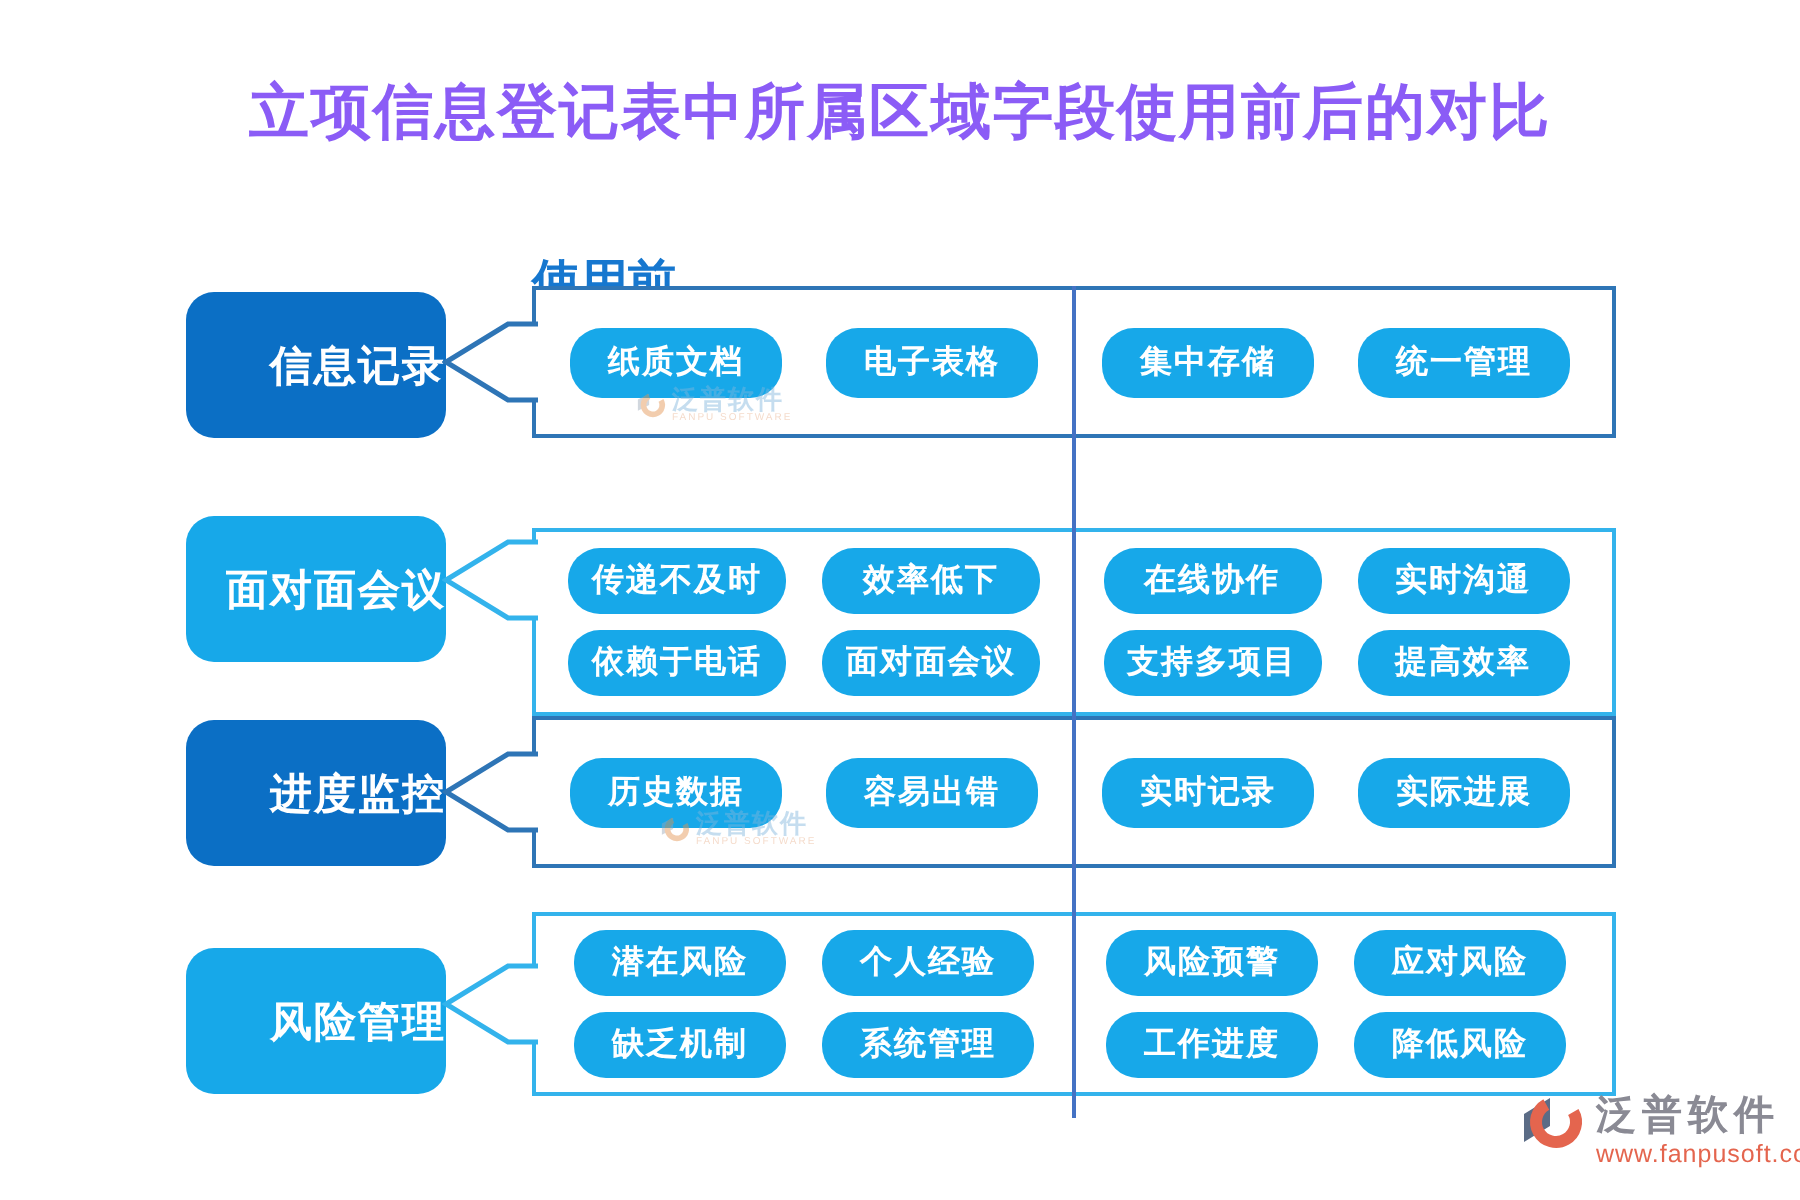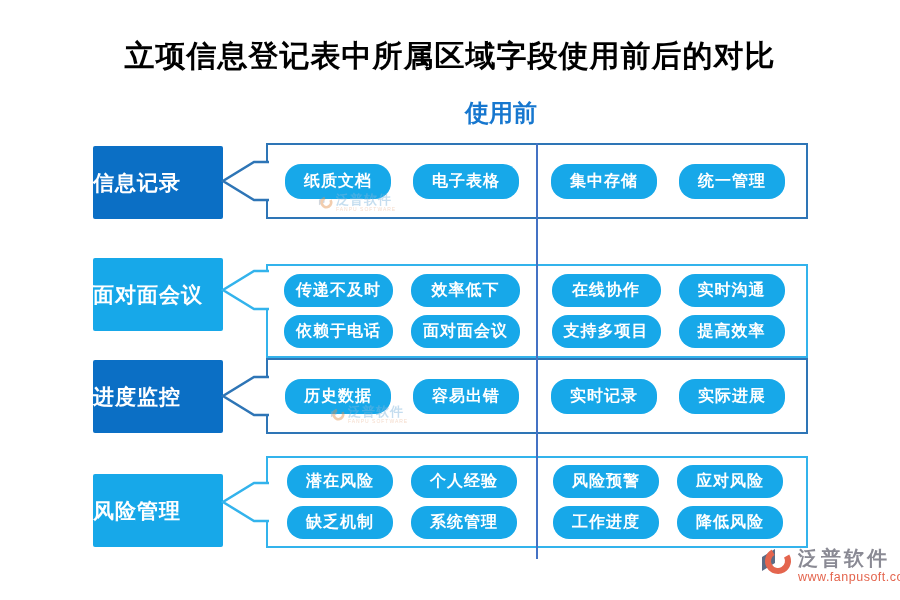--- a/index.html
+++ b/index.html
@@ -2,33 +2,33 @@
 <html><head>
 <meta charset="utf-8">
 <style>
   html,body{margin:0;padding:0;background:#fff;}
   #stage{
     position:relative;width:900px;height:600px;background:#ffffff;
     font-family:"Liberation Sans","DejaVu Sans",sans-serif;overflow:hidden;
   }
   .title{
     position:absolute;left:0;right:0;top:36px;text-align:center;
-    font-size:30px;font-weight:800;color:#000000;letter-spacing:1px;
+    font-size:30px;font-weight:800;color:#8b5cf6;letter-spacing:1px;
   }
   .col-head{
-    position:absolute;width:271px;text-align:right;
-    font-size:24px;font-weight:bold;color:#1677cf;
+    position:absolute;width:271px;text-align:left;
+    font-size:24px;font-weight:bold;color:#1677cf;margin-top:28px;
   }
   .col-head.before{left:266px;top:97px;}
   .col-head.after{left:537px;top:92px;}
 
   .row-label{
     position:absolute;left:93px;width:130px;height:73px;
-    display:flex;align-items:center;justify-content:flex-start;
-    border-radius:2px;color:#fff;font-weight:bold;font-size:21px;
+    display:flex;align-items:center;justify-content:flex-end;
+    border-radius:14px;color:#fff;font-weight:bold;font-size:21px;
     letter-spacing:1px;z-index:2;
   }
   .bg-dark{background:#0b6fc5;}
   .bg-light{background:#17a8e9;}
 
   .row-box{
     position:absolute;left:266px;width:542px;background:#ffffff;
     border:2px solid #2e75b6;box-sizing:border-box;z-index:1;
   }
   .border-dark{border-color:#2e75b6;}

